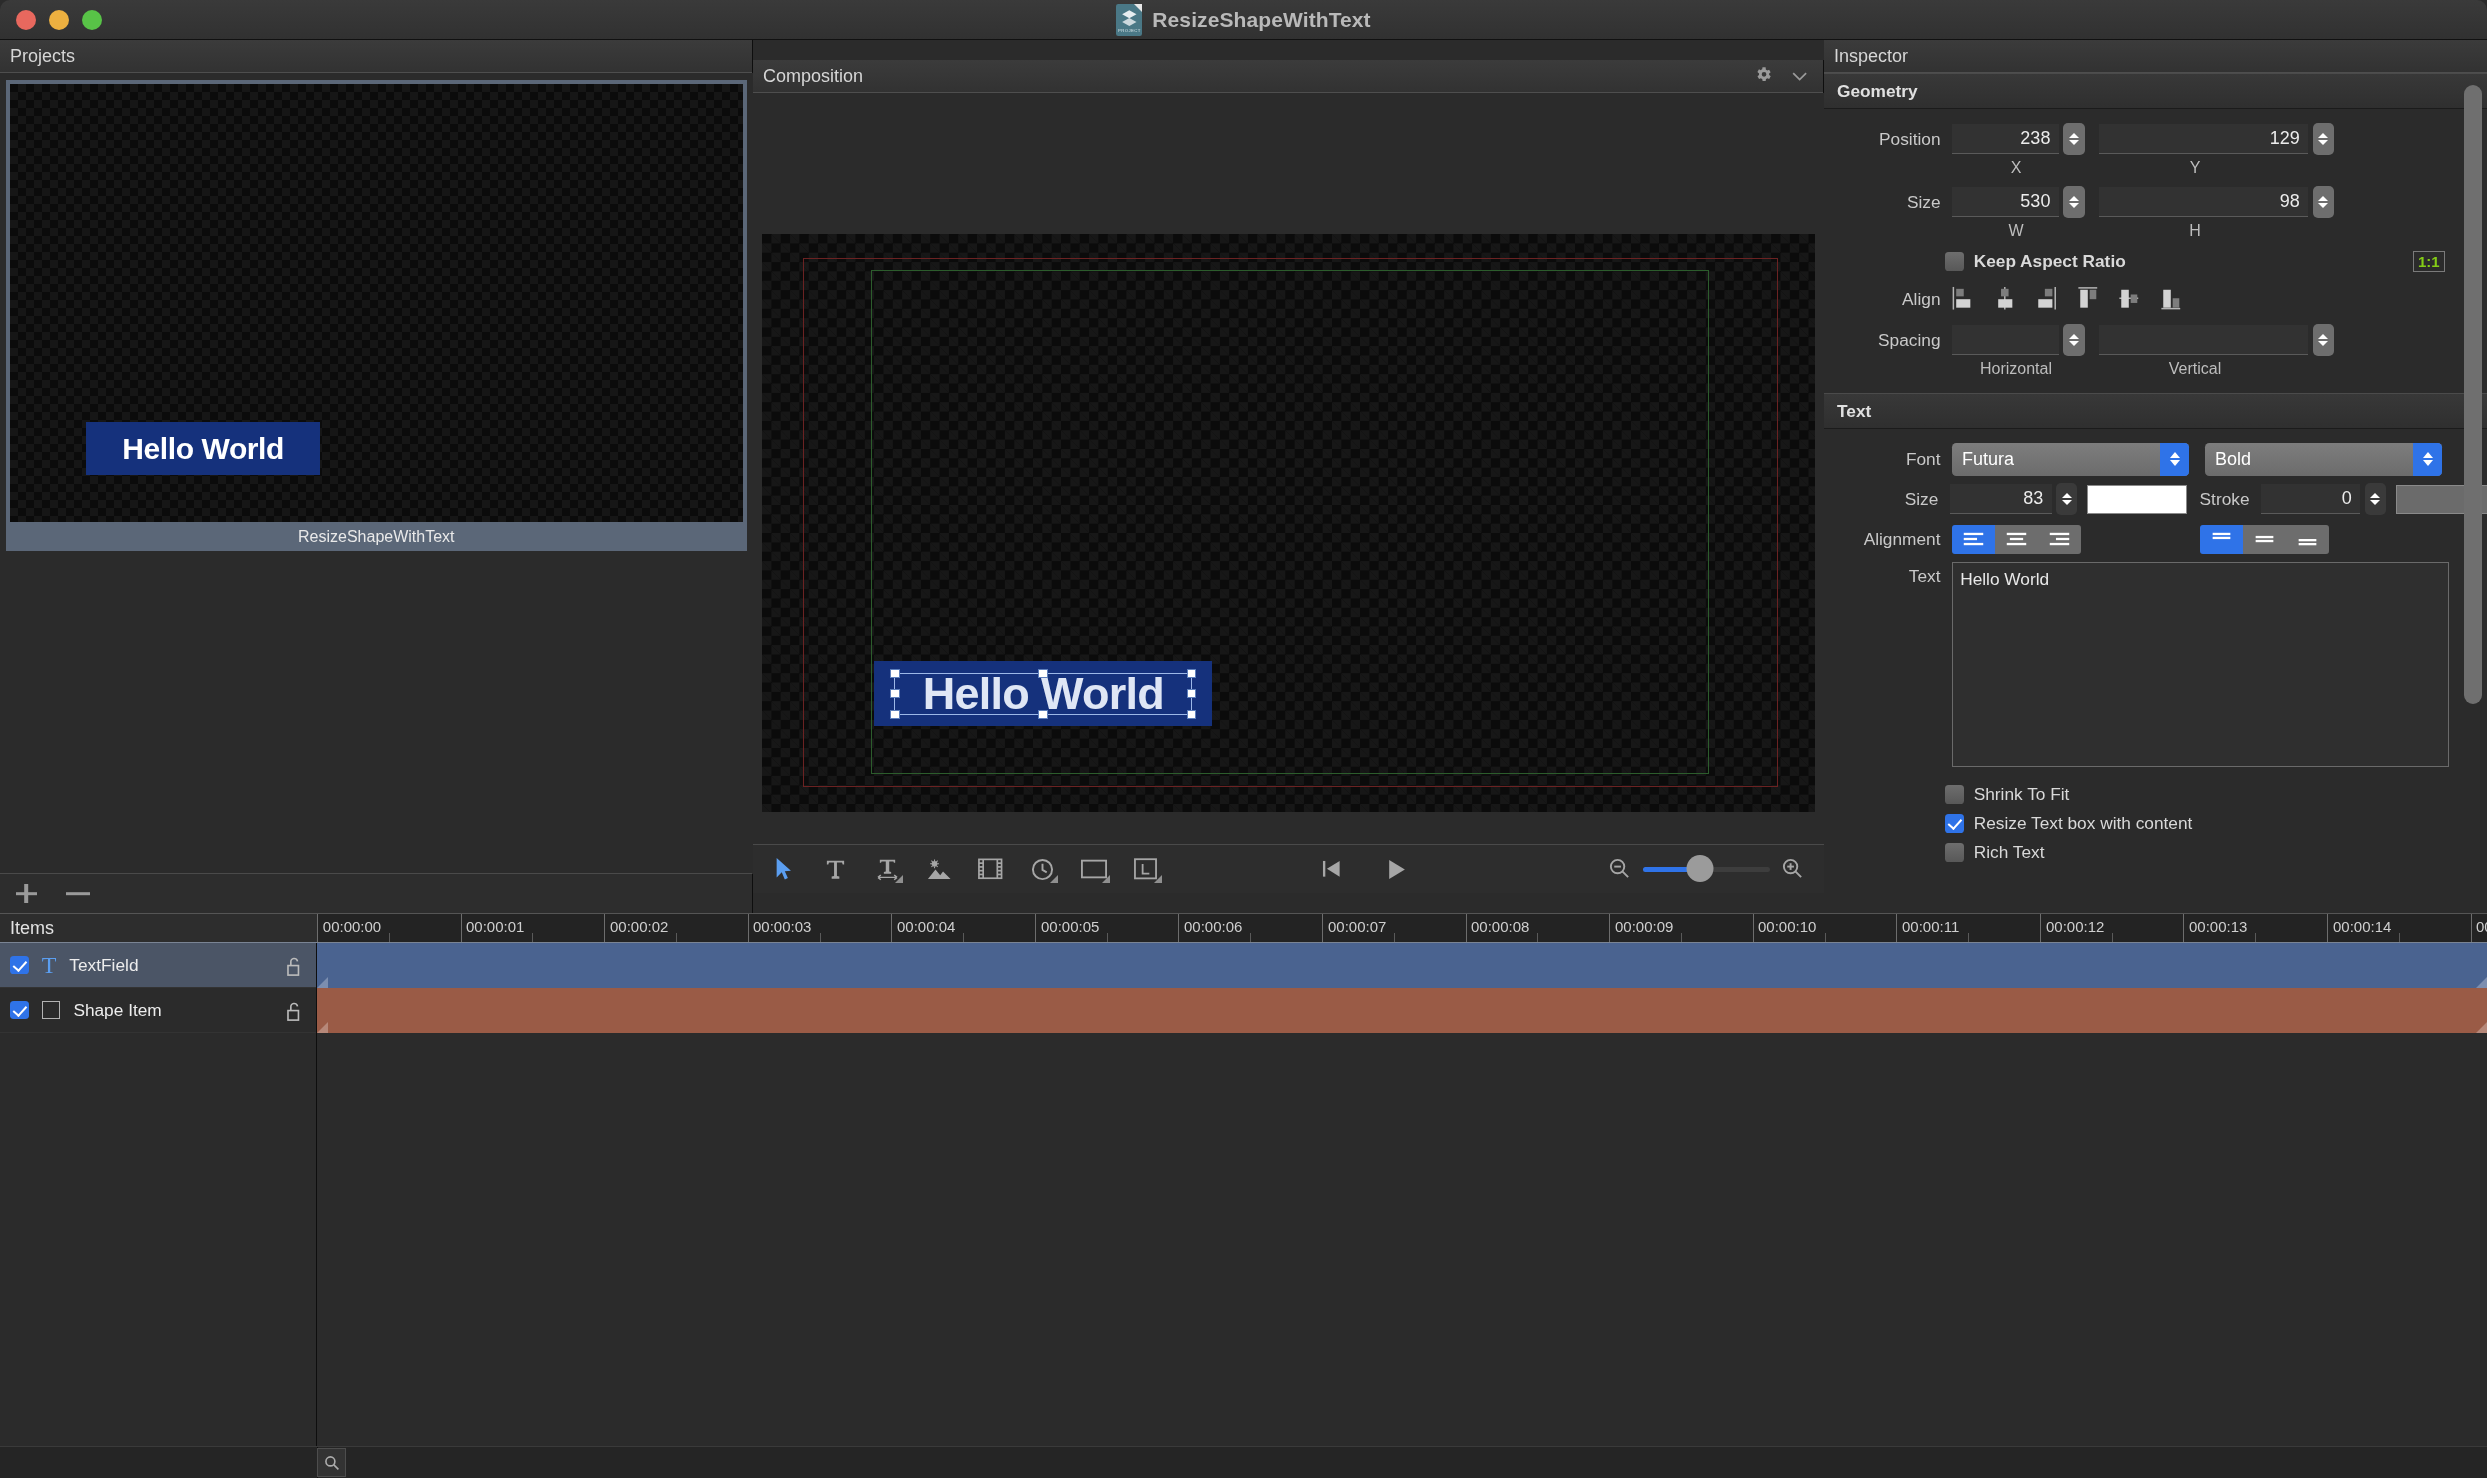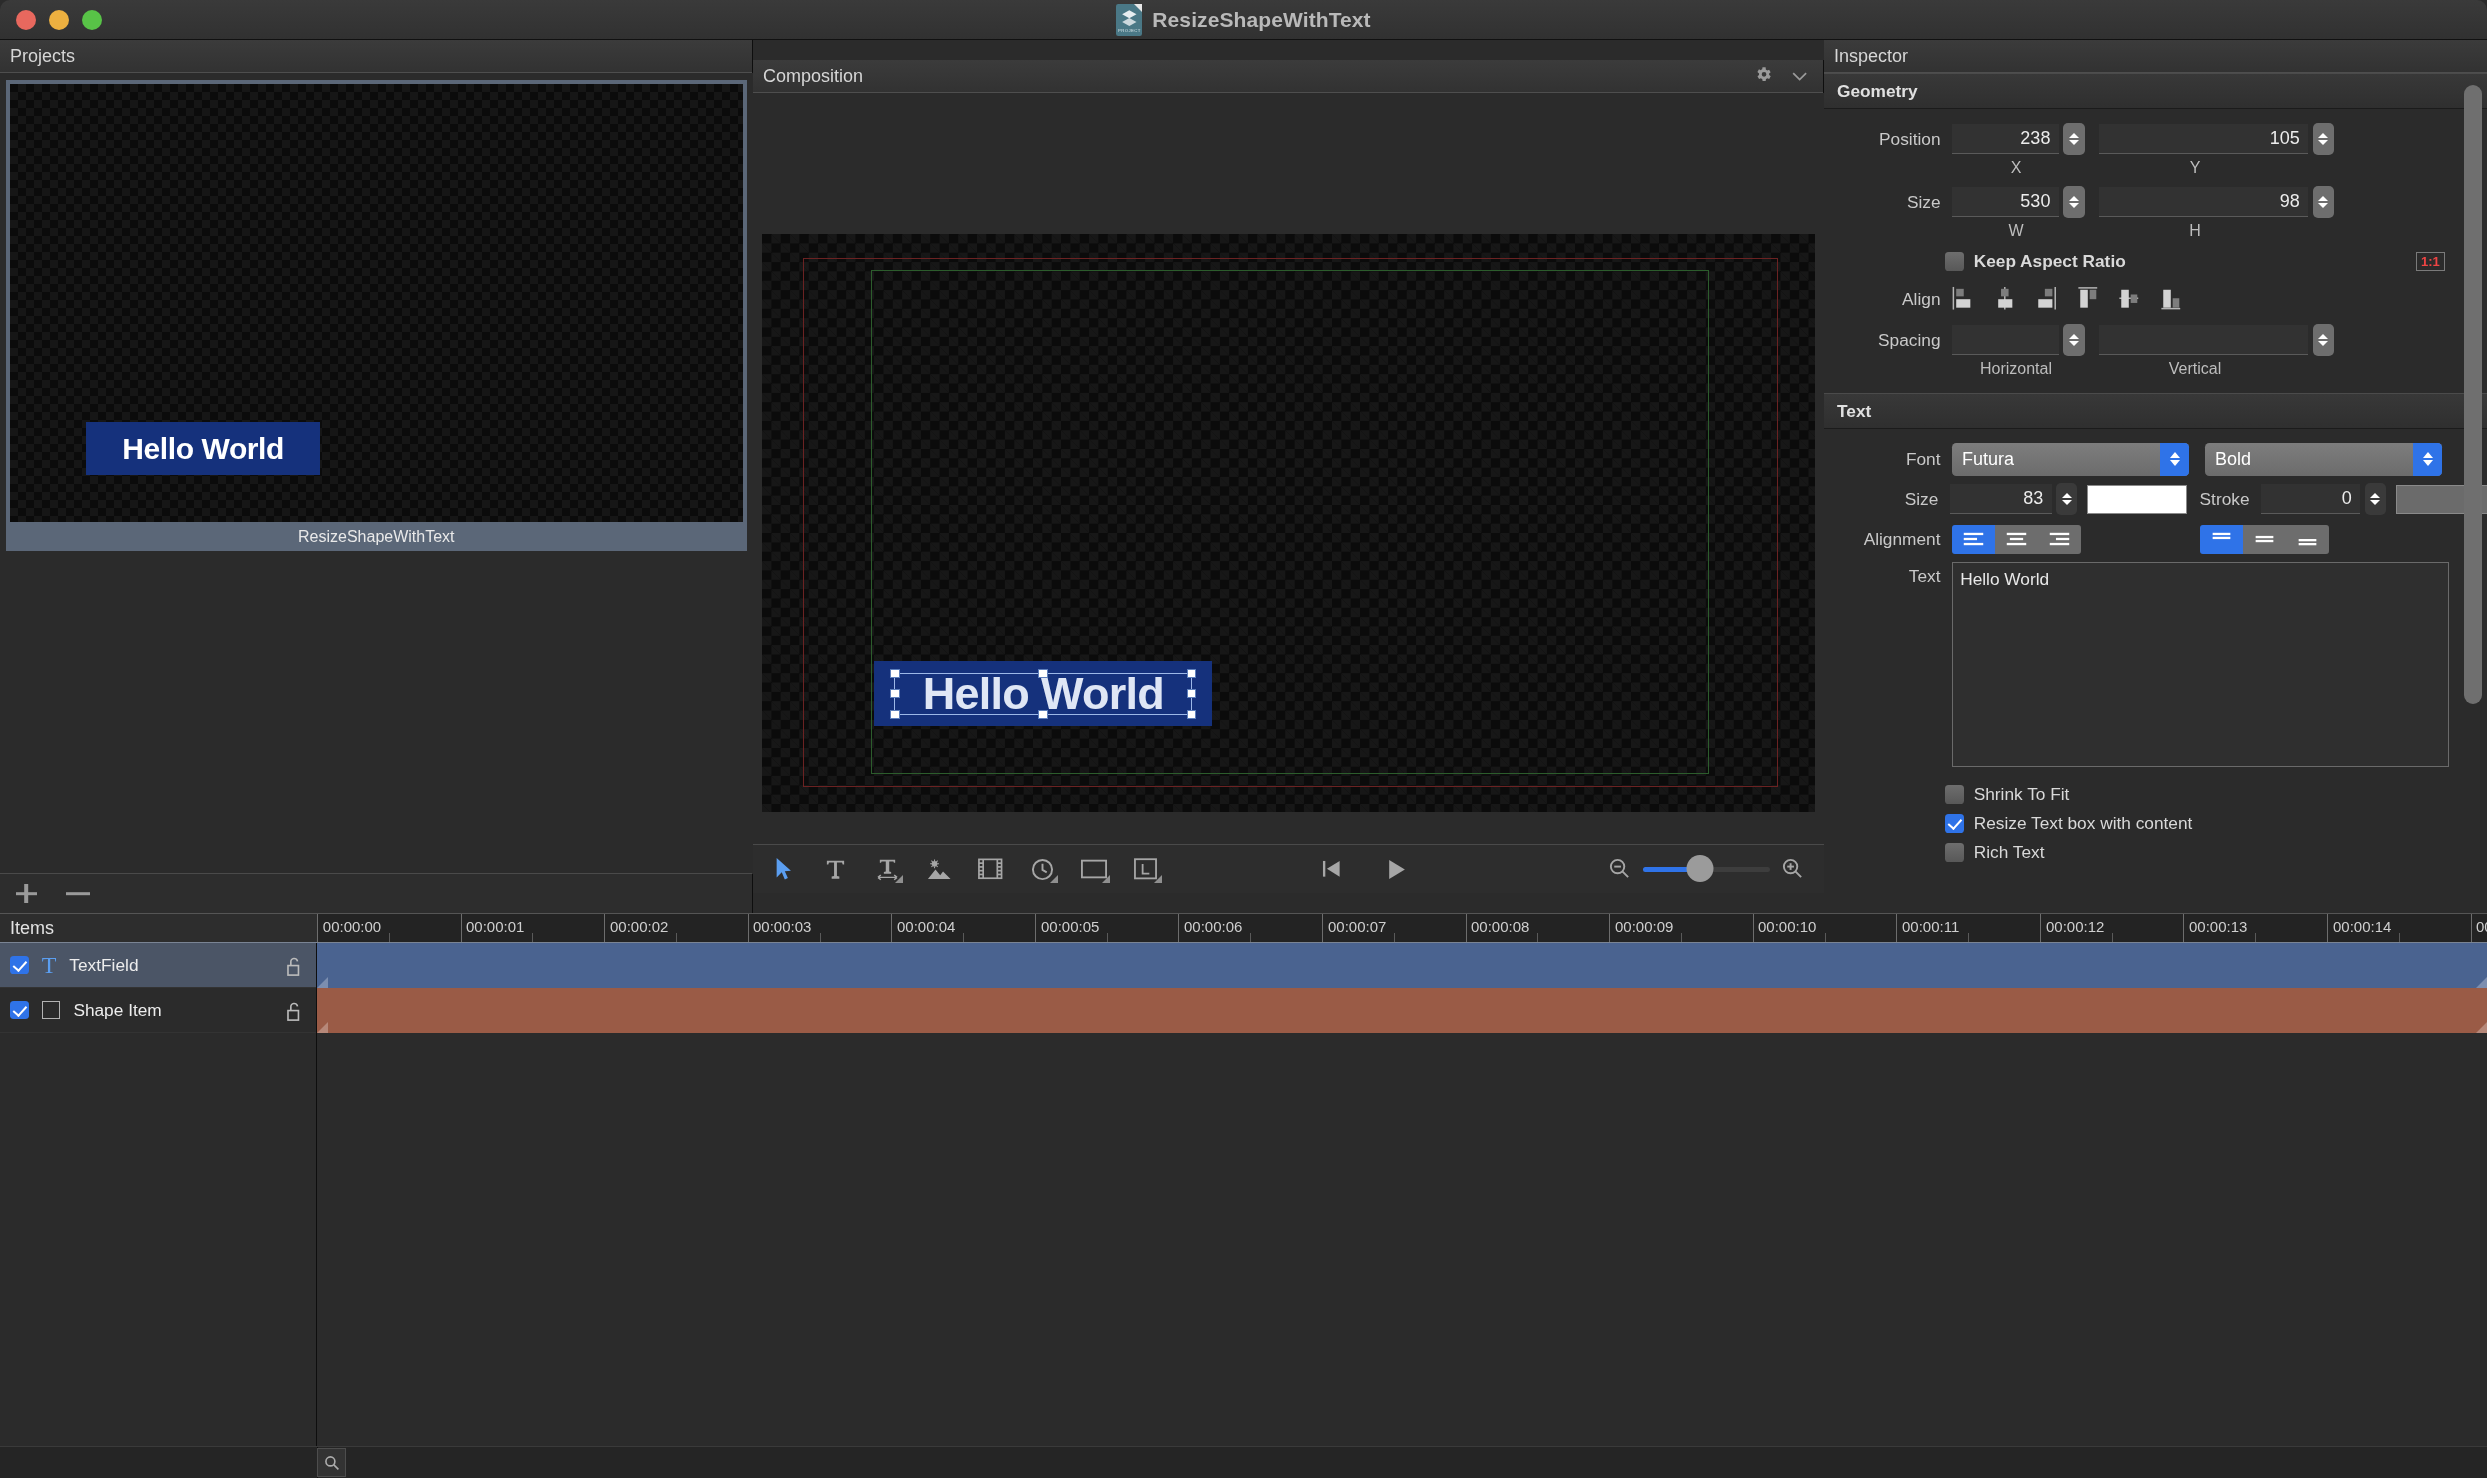--- a/index.html
+++ b/index.html
@@ -157,21 +157,21 @@
   .sub-label-row{ display:flex; height:23px; }
   .sub-label{ color:#bdbdbd; font-size:16px; text-align:center; }
 
   .chk{ width:18.7px; height:18.7px; border-radius:3.6px;
     background:linear-gradient(#6e6e6e,#585858); display:inline-block; vertical-align:middle; position:relative;}
   .chk.on{ background:#2f73e8; }
   .chk.on:after{ content:""; position:absolute; left:5.8px; top:2.2px; width:5.8px; height:10.8px;
     border:solid #fff; border-width:0 2.2px 2.2px 0; transform:rotate(42deg); }
   .chk-line{ display:flex; align-items:center; gap:10px; color:#d9d9d9; font-size:17.3px; margin-left:121px; height:29px;}
 
-  .ratio-btn{ border:0.7px solid #7a7a7a; color:#ef4444; font-size:13px; padding:1.4px 4.3px; }
+  .ratio-btn{ border:0.7px solid #7a7a7a; color:#84cc16; font-size:15px; padding:1.4px 4.3px; }
 
   .align-icons{ display:flex; gap:20px; align-items:center; }
   .popup{
     height:33px; background:linear-gradient(#7d7d7d,#6c6c6c); border-radius:4.3px;
     display:flex; align-items:center; padding-left:10px; color:#fff; font-size:18px;
     position:relative;
   }
   .popup .arrows{
     position:absolute; right:0; top:0; height:33px; width:29px; background:#2f73e8;
     border-top-right-radius:4.3px; border-bottom-right-radius:4.3px;
@@ -420,21 +420,21 @@
         <span>Geometry</span>
       </div>
 
       <div class="row" style="margin-top:10px;">
         <div class="row-label">Position</div>
         <div class="num-field" style="width:107px;">238</div>
         <div class="stepper">
             <i class="up"></i>
             <i class="dn"></i>
           </div>
-        <div class="num-field" style="width:209px; margin-left:14.4px;">105</div>
+        <div class="num-field" style="width:209px; margin-left:14.4px;">129</div>
         <div class="stepper">
             <i class="up"></i>
             <i class="dn"></i>
           </div>
       </div>
       <div class="sub-label-row">
         <div class="sub-label" style="width:128px;"></div>
         <div class="sub-label" style="width:128px;">X</div>
         <div class="sub-label" style="width:230px;">Y</div>
       </div>

